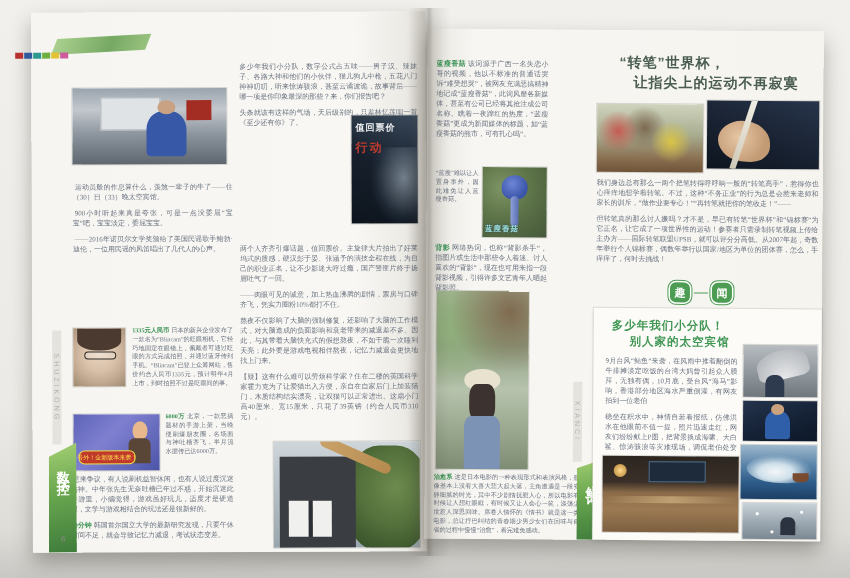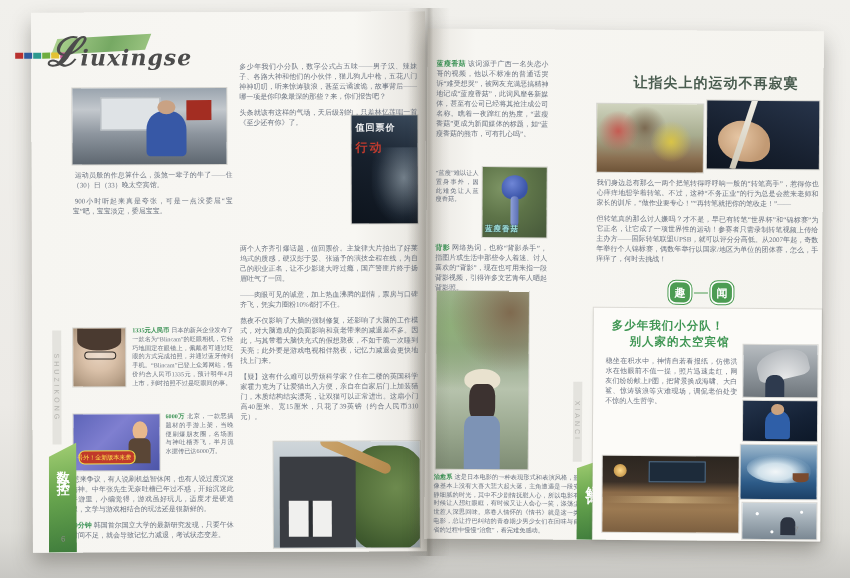--- a/index.html
+++ b/index.html
@@ -114,33 +114,31 @@
 
     <div class="abs logo-swoosh" style="left:24px;top:24px;width:92px;height:16px"></div>
     <div class="abs strip" style="left:-16px;top:40px">
       <i style="background:#b8312f"></i>
         <i style="background:#2f5b9e"></i>
         <i style="background:#2d9a8f"></i>
         <i style="background:#6fae3f"></i>
         <i style="background:#e3c235"></i>
         <i style="background:#cf5a9c"></i>
     </div>
-    <div class="abs" style="left:16px;top:10px">
-      <span class="logo-script" style="font-size:40px">ℒ</span><span class="logo-script" style="font-size:22px;letter-spacing:1px">iuxingse</span>
-    </div>
 
     <div class="ph ph-astro" style="left:41px;top:76px;width:154px;height:76px">
       <div class="abs astro-panel"></div>
       <div class="abs astro-flag"></div>
       <div class="abs astro-fig"></div>
       <div class="abs astro-head"></div>
     </div>
-    <div class="col" style="left:41px;top:158px;width:160px;height:158px">
+    <div class="col" style="left:41px;top:170px;width:160px;height:158px">
       <p class="t"><span class="lead"></span><span>运动员般的作息算什么，羡煞一辈子的牛了——住（30）日（33）晚太空宾馆。</span></p>
       <p class="t"><span class="lead"></span><span>900小时听起来真是夸张，可是一点没委屈“宝宝”吧，宝宝淡定，委屈宝宝。</span></p>
+      <p class="t"><span class="lead"></span><span>——2016年诺贝尔文学奖颁给了美国民谣歌手鲍勃·迪伦，一位用民谣的风笛唱出了几代人的心声。</span></p>
     </div>
 
     <div class="ph ph-blincam" style="left:41px;top:316px;width:52px;height:58px">
       <div class="abs bl-hair"></div>
       <div class="abs bl-glasses"></div>
     </div>
     <div class="col" style="left:100px;top:314px;width:101px;height:78px">
       <p class="t tsm"><span class="lead">1335元人民币</span><span>日本的新兴企业发布了一款名为“Blincam”的眨眼相机，它轻巧地固定在眼镜上，佩戴者可通过眨眼的方式完成拍照，并通过蓝牙传到手机。“Blincam”已登上众筹网站，售价约合人民币1335元，预计明年4月上市，到时拍照不过是眨眼间的事。</span></p>
     </div>
 
@@ -211,40 +209,42 @@
       <div class="abs girl-dress"></div>
     </div>
     <div class="col" style="left:9px;top:444px;width:146px;height:62px">
       <p class="t tsm"><span class="lead">治愈系</span><span>这是日本电影的一种表现形式和表演风格，影像基本上没有大喜大悲大起大落，主角遭遇是一段安静细腻的时光，其中不少剧情抚慰人心，所以电影有时候让人想红眼眶，有时候又让人会心一笑，涤荡尘世惹人深思回味。席卷人情怀的《情书》就是这一类电影，总让拧巴纠结的青春期少男少女们在回味与自省的过程中慢慢“治愈”，看完难免感动。</span></p>
     </div>
     <div class="abs edge" style="left:148px;top:352px;height:72px"><span>XIANCI</span></div>
     <div class="abs ribbon" style="left:152px;top:428px;width:30px;height:82px">
         <span>鲜词</span>
       </div>
 
+    <div class="abs feat-h" style="left:192px;top:24px">“转笔”世界杯，</div>
     <div class="abs feat-h" style="left:206px;top:44px">让指尖上的运动不再寂寞</div>
     <div class="ph ph-class" style="left:170px;top:74px;width:106px;height:68px"></div>
     <div class="ph ph-penhand" style="left:280px;top:70px;width:112px;height:68px">
       <div class="abs pen-hand"></div>
       <div class="abs pen-stick"></div>
     </div>
     <div class="col" style="left:170px;top:148px;width:222px;height:128px">
       <p class="t"><span>我们身边总有那么一两个把笔转得呼呼响一般的“转笔高手”，惹得你也心痒痒地想学着转笔。不过，这种“不务正业”的行为总是会惹来老师和家长的训斥，“做作业要专心！”“再转笔就把你的笔收走！”——</span></p>
       <p class="t"><span>但转笔真的那么讨人嫌吗？才不是，早已有转笔“世界杯”和“锦标赛”为它正名，让它成了一项世界性的运动！参赛者只需录制转笔视频上传给主办方——国际转笔联盟UPSB，就可以评分分高低。从2007年起，奇数年举行个人锦标赛，偶数年举行以国家/地区为单位的团体赛，怎么，手痒痒了，何时去挑战！</span></p>
     </div>
 
     <div class="abs badge" style="left:244px;top:252px">
       <span class="dot">趣</span>
       <span class="link"></span>
       <span class="dot">闻</span>
     </div>
     <div class="abs panel" style="left:168px;top:278px;width:228px;height:232px"></div>
     <div class="abs qw-h" style="left:186px;top:288px">多少年我们小分队！</div>
     <div class="abs qw-h" style="left:204px;top:304px">别人家的太空宾馆</div>
     <div class="col" style="left:180px;top:326px;width:132px;height:96px">
+      <p class="t"><span>9月台风“鲇鱼”来袭，在风雨中推着翻倒的牛排摊淡定吃饭的台湾大妈曾引起众人膜拜，无独有偶，10月底，受台风“海马”影响，香港部分地区海水严重倒灌，有网友拍到一位老伯</span></p>
       <p class="t"><span>稳坐在积水中，神情自若看报纸，仿佛洪水在他眼前不值一提，照片迅速走红，网友们纷纷献上P图，把背景换成海啸、大白鲨、惊涛骇浪等灾难现场，调侃老伯处变不惊的人生哲学。</span></p>
     </div>
     <div class="ph ph-umbrella" style="left:318px;top:314px;width:74px;height:52px">
       <div class="abs umb-canopy"></div>
       <div class="abs umb-man"></div>
     </div>
     <div class="ph ph-psman" style="left:318px;top:370px;width:74px;height:40px">
       <div class="abs ps-man"></div>
       <div class="abs ps-head"></div>
     </div>

